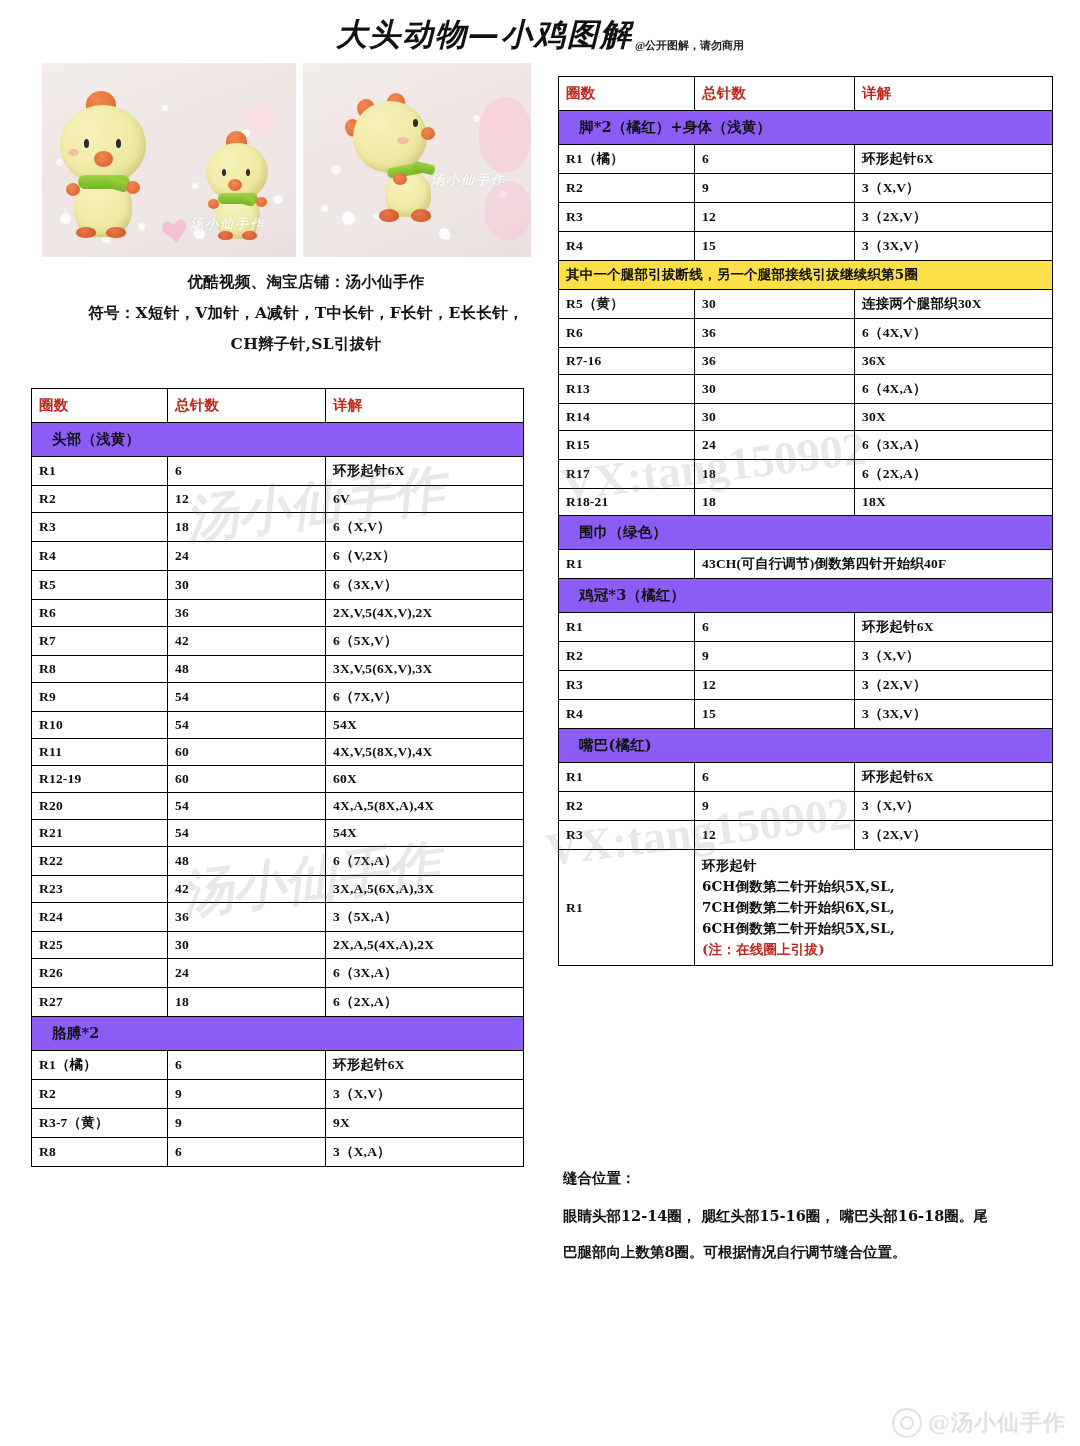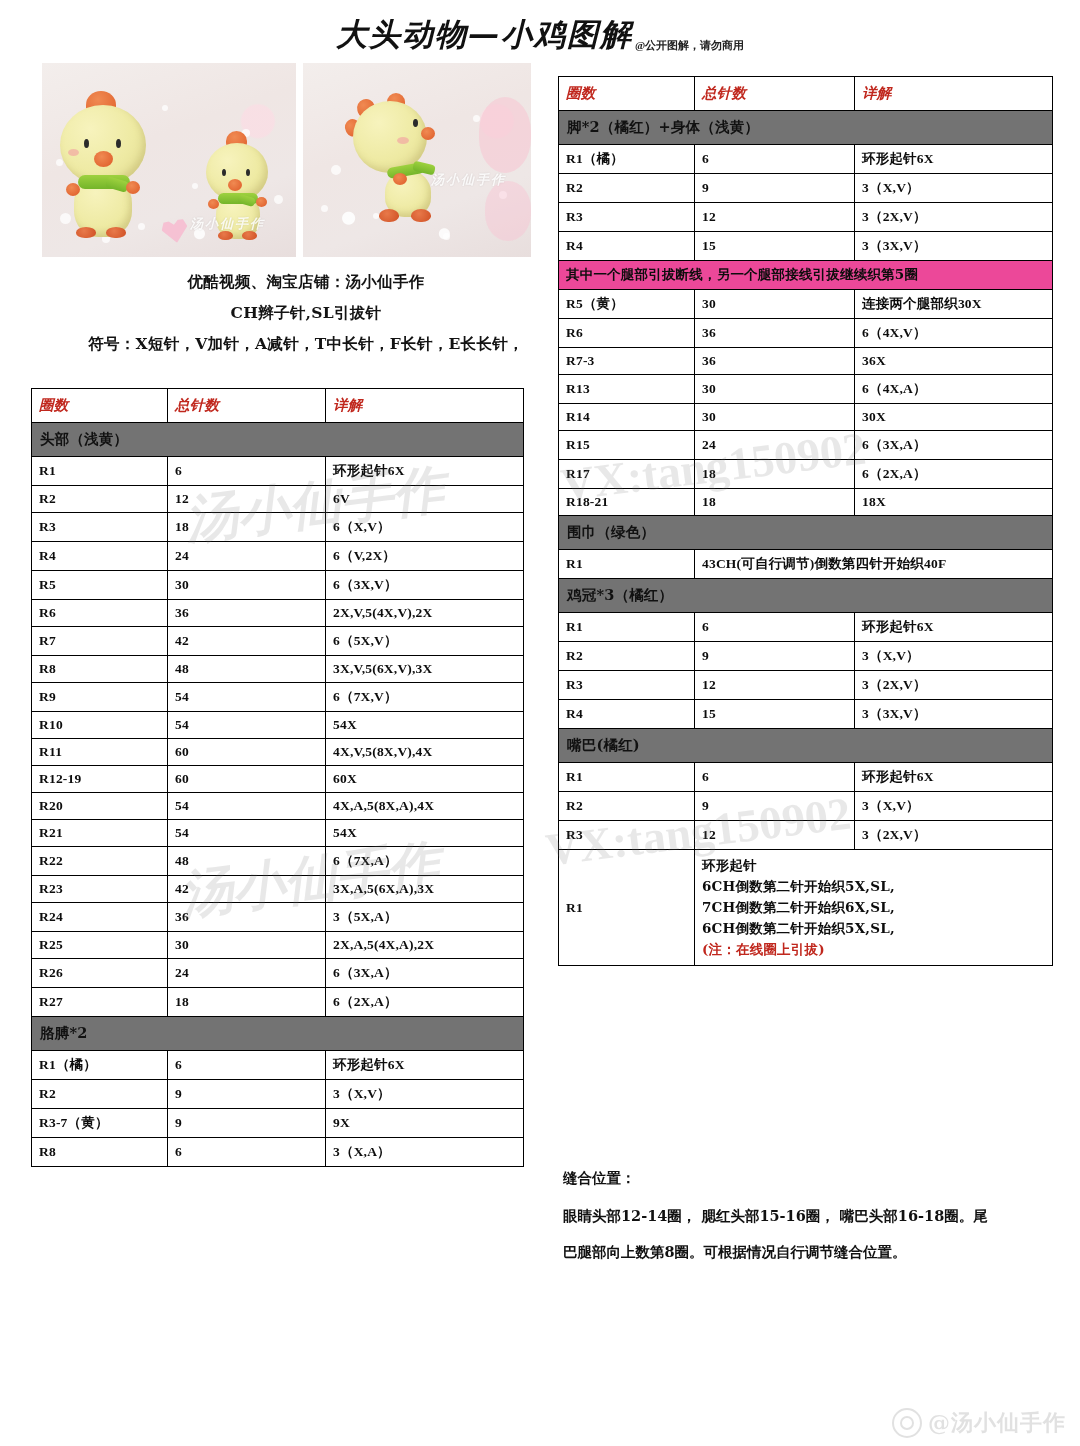--- a/index.html
+++ b/index.html
@@ -124,35 +124,34 @@
     font-weight:600;
     letter-spacing:.2px;
     background:#fff;
   }
   table.pat td.hdr{
     color:#c0271d;
     font-weight:700;
     font-size:14.5px;
     font-family:"DejaVu Serif",serif;
     padding:7px 7px;
-    font-style:italic;
   }
   table.pat td.sect{
-    background:#737373;
+    background:#8b5cf6;
     font-weight:700;
     font-size:14.5px;
     font-family:"DejaVu Serif",serif;
     color:#111;
-    padding:7px 8px;
+    padding:7px 20px;
   }
   table.pat td.note{
     font-family:"DejaVu Serif",serif;
     font-weight:700;
     font-size:13.5px;
-    background:#ec4899;
+    background:#fde047;
   }
   td.cjk{ font-family:Liberation Serif, serif; font-weight:700; }
   td.multi{
     font-family:"DejaVu Serif",serif;
     font-weight:700;
     line-height:21px;
     white-space:pre-line;
     padding:8px 7px;
   }
   .redline{ color:#c0271d; }
@@ -283,22 +282,22 @@
     <div class="ch-scarf" style="left:110px;top:100px;width:22px;height:10px;transform:rotate(14deg);"></div>
     <div class="ch-arm" style="left:90px;top:110px;width:14px;height:12px;"></div>
     <div class="ch-foot" style="left:76px;top:146px;width:20px;height:13px;"></div>
     <div class="ch-foot" style="left:108px;top:146px;width:20px;height:13px;"></div>
   </div>
   <span class="ph-wm" style="left:128px;top:108px;">汤小仙手作</span>
 </div>
 
 <div class="intro">
   <div>优酷视频、淘宝店铺：汤小仙手作</div>
+  <div>符号：X短针，V加针，A减针，T中长针，F长针，E长长针，</div>
   <div>CH辫子针,SL引拔针</div>
-  <div>符号：X短针，V加针，A减针，T中长针，F长针，E长长针，</div>
 </div>
 
 <table class="pat" id="table-left">
   <colgroup>
       <col style="width:136px">
       <col style="width:158px">
       <col style="width:198px">
     </colgroup>
   <tbody>
       <tr>
@@ -477,21 +476,21 @@
         <td class="cjk">R5（黄）</td>
         <td>30</td>
         <td class="cjk">连接两个腿部织30X</td>
       </tr>
       <tr>
         <td>R6</td>
         <td>36</td>
         <td>6（4X,V）</td>
       </tr>
       <tr>
-        <td>R7-3</td>
+        <td>R7-16</td>
         <td>36</td>
         <td>36X</td>
       </tr>
       <tr>
         <td>R13</td>
         <td>30</td>
         <td>6（4X,A）</td>
       </tr>
       <tr>
         <td>R14</td>

